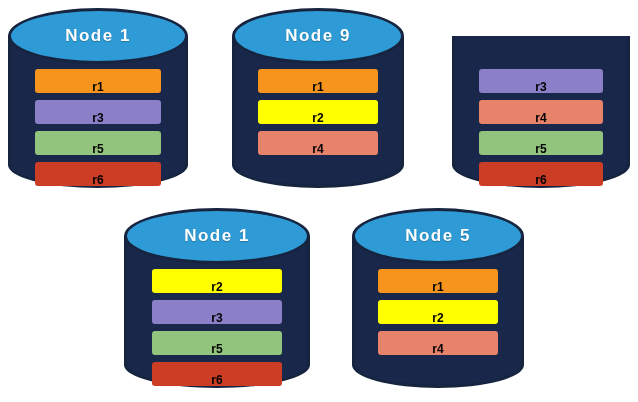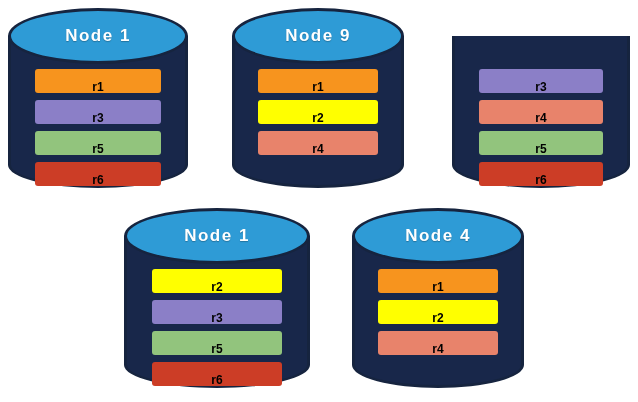--- a/index.html
+++ b/index.html
@@ -184,21 +184,21 @@
         </div>
         <div class="replica-bar" style="background: rgb(204, 61, 38);">
           <span class="replica-label">r6</span>
         </div>
       </div>
     </div>
     <div class="node" style="left: 352px; top: 208px; width: 172px; height: 180px;">
       <div class="node-bottom" style="top: 134px;"></div>
       <div class="node-body" style="height: 129px;"></div>
       <div class="node-top">
-        <span class="node-label">Node  4</span>
+        <span class="node-label">Node  5</span>
       </div>
       <div class="replica-list" style="top: 61px;">
         <div class="replica-bar" style="background: rgb(247, 148, 30);">
           <span class="replica-label">r1</span>
         </div>
         <div class="replica-bar" style="background: rgb(255, 255, 0);">
           <span class="replica-label">r2</span>
         </div>
         <div class="replica-bar" style="background: rgb(232, 131, 107);">
           <span class="replica-label">r4</span>

